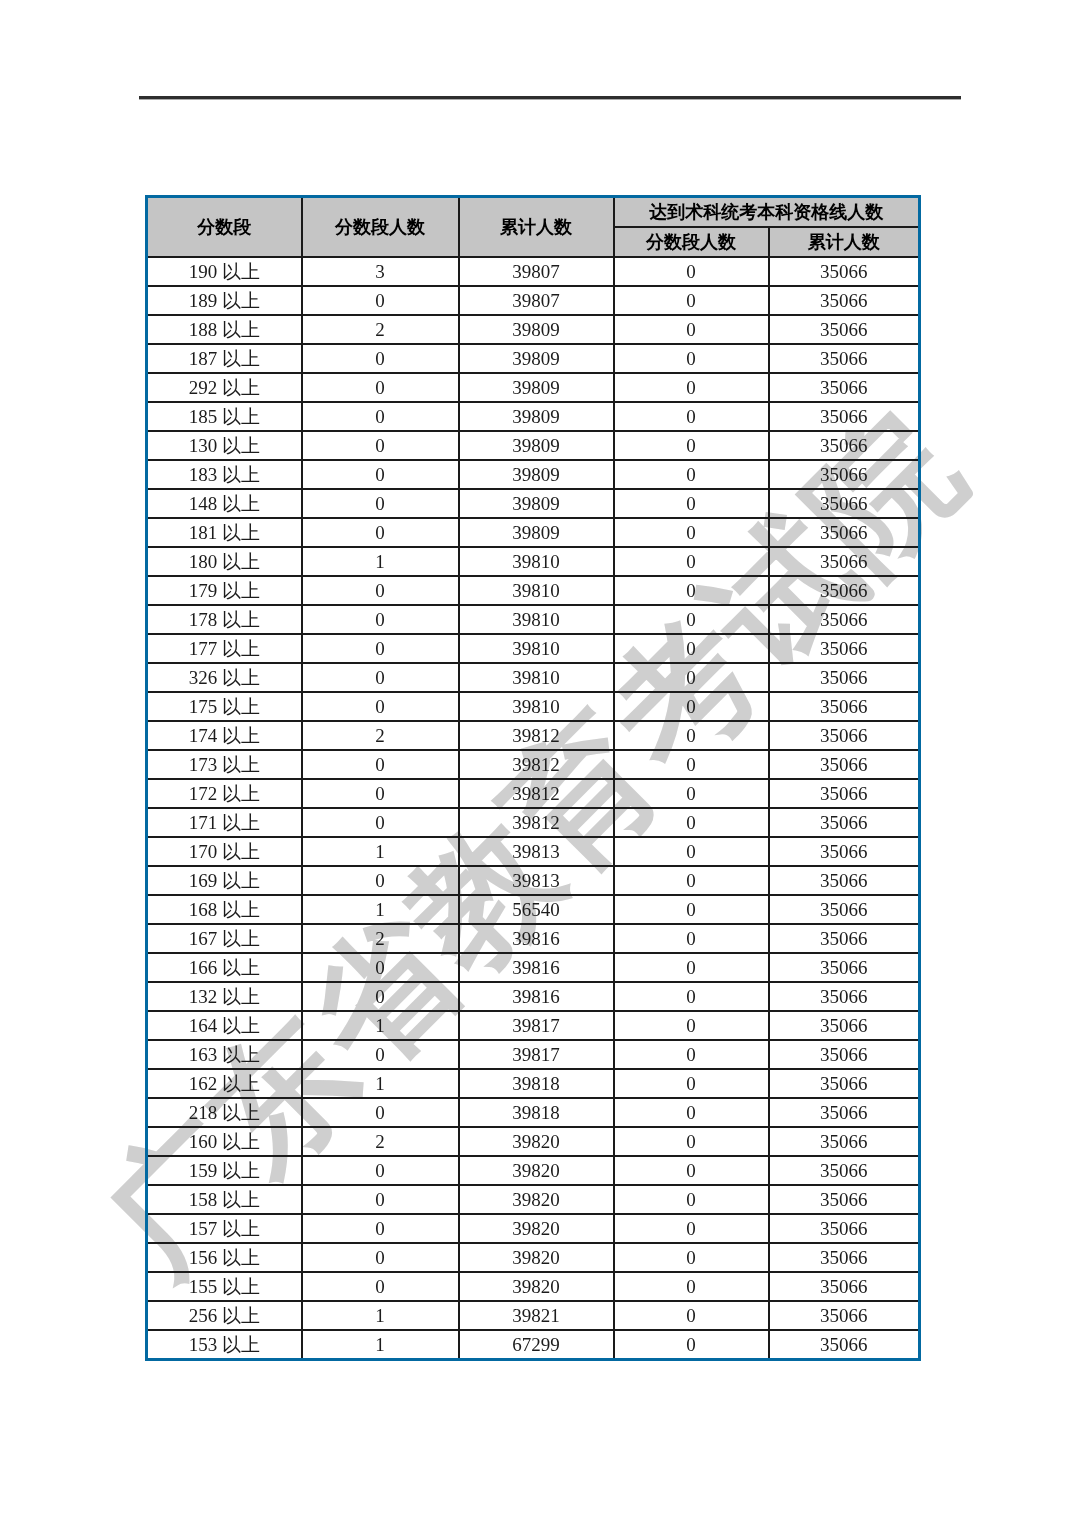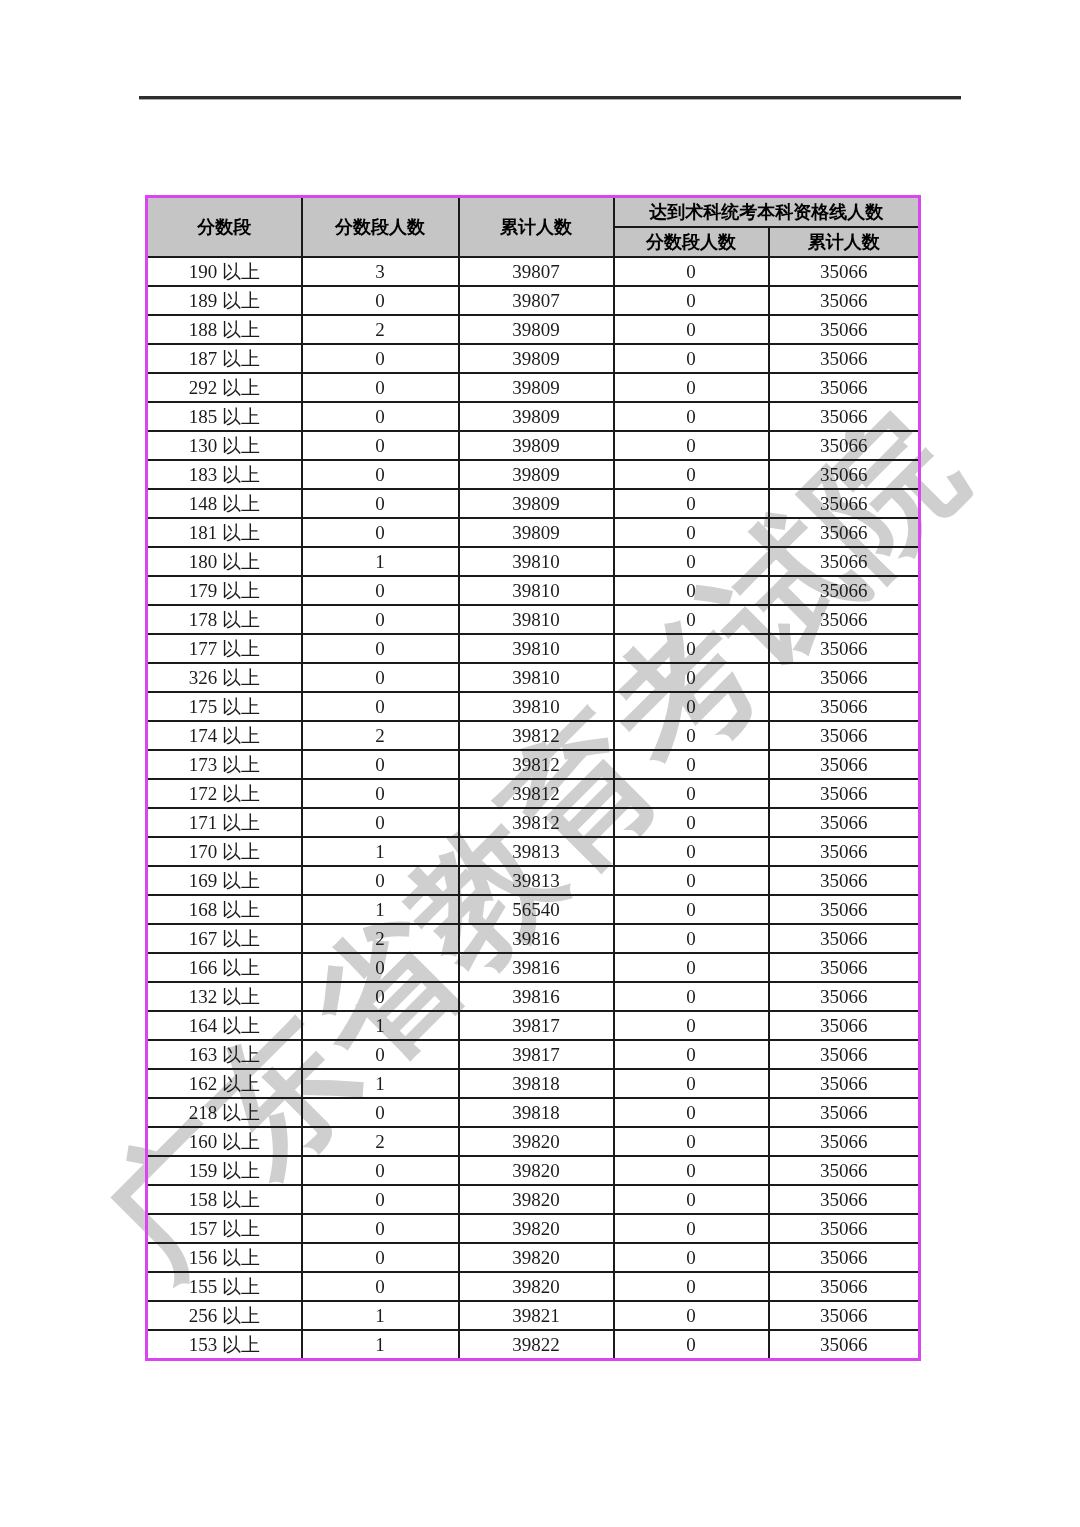--- a/index.html
+++ b/index.html
@@ -42,21 +42,21 @@
     z-index: 1;
   }
   table.score-table {
     position: absolute;
     left: 145px;
     top: 195px;
     width: 773px;
     border-collapse: collapse;
     table-layout: fixed;
     z-index: 1;
-    border: 3px solid #d946ef;
+    border: 3px solid #0369a1;
   }
   table.score-table th {
     background: #c5c5c5;
     border: 2px solid #1a1a1a;
     font-size: 18px;
     font-weight: bold;
     color: #000000;
     height: 28px;
     padding: 0;
     text-align: center;
@@ -360,20 +360,20 @@
         <tr>
           <td>256 以上</td>
           <td>1</td>
           <td>39821</td>
           <td>0</td>
           <td>35066</td>
         </tr>
         <tr>
           <td>153 以上</td>
           <td>1</td>
-          <td>39822</td>
+          <td>67299</td>
           <td>0</td>
           <td>35066</td>
         </tr>
       </tbody>
   </table>
 
 </div>
 
 </body></html>

